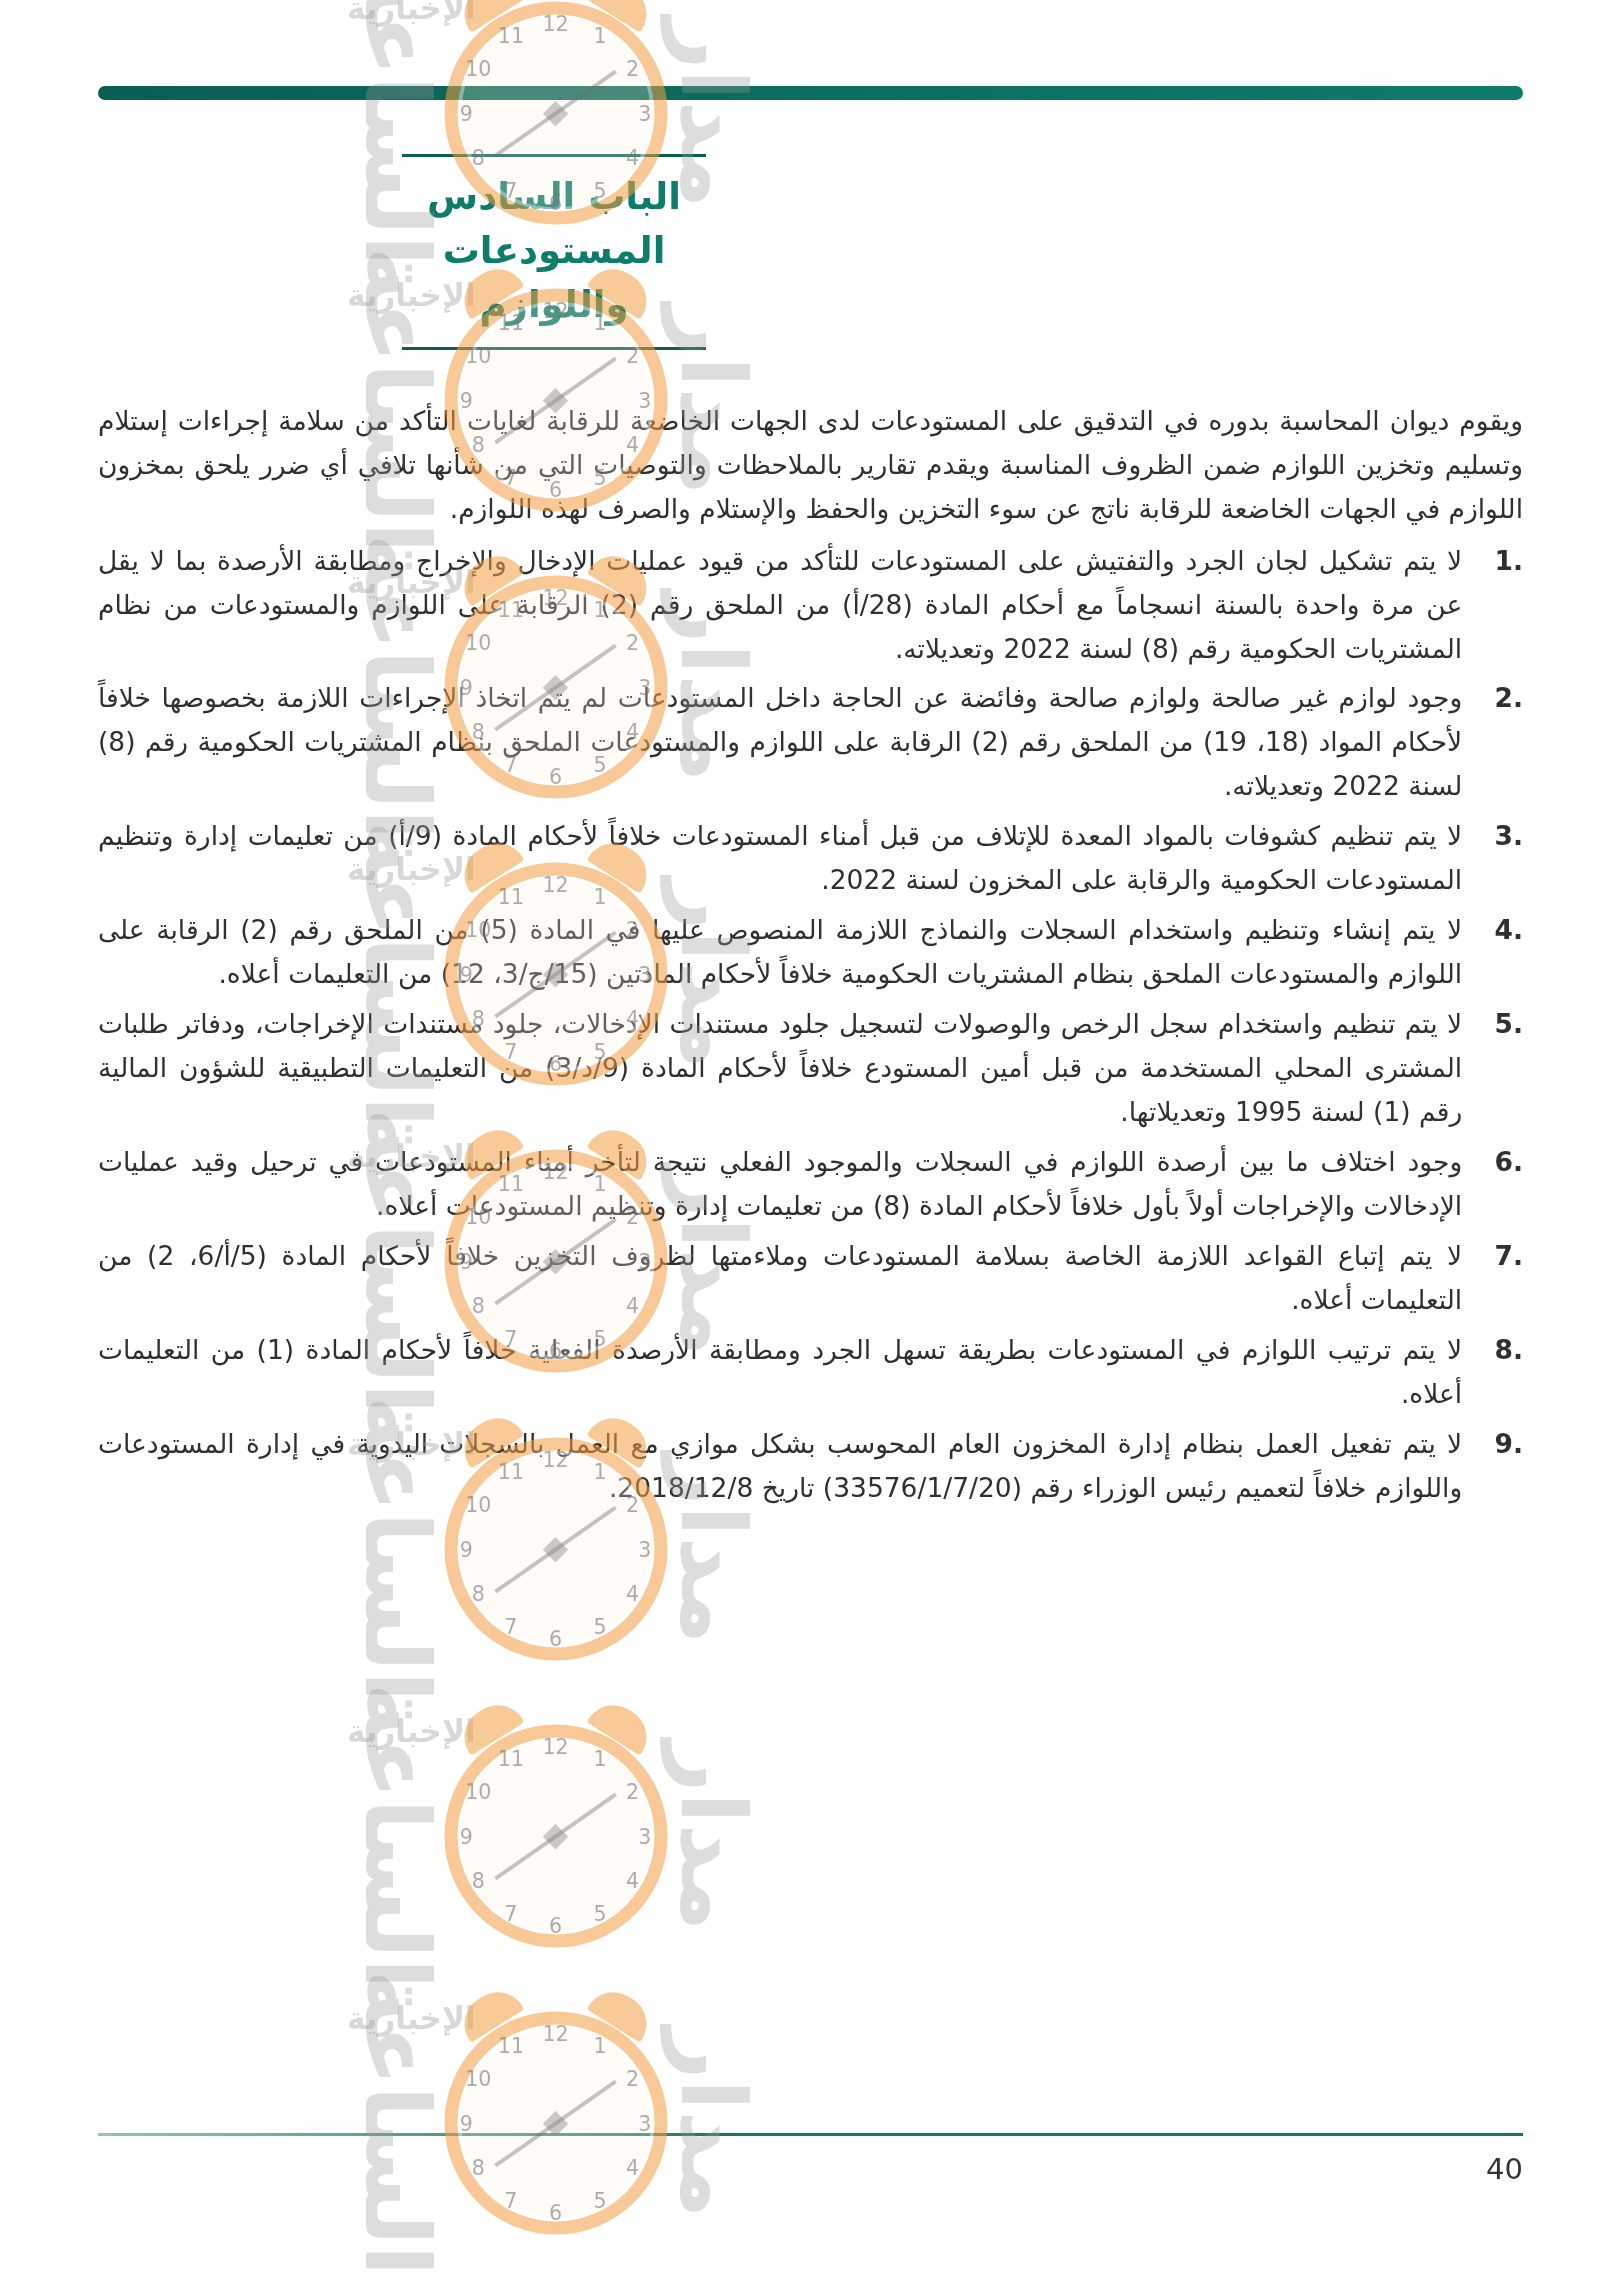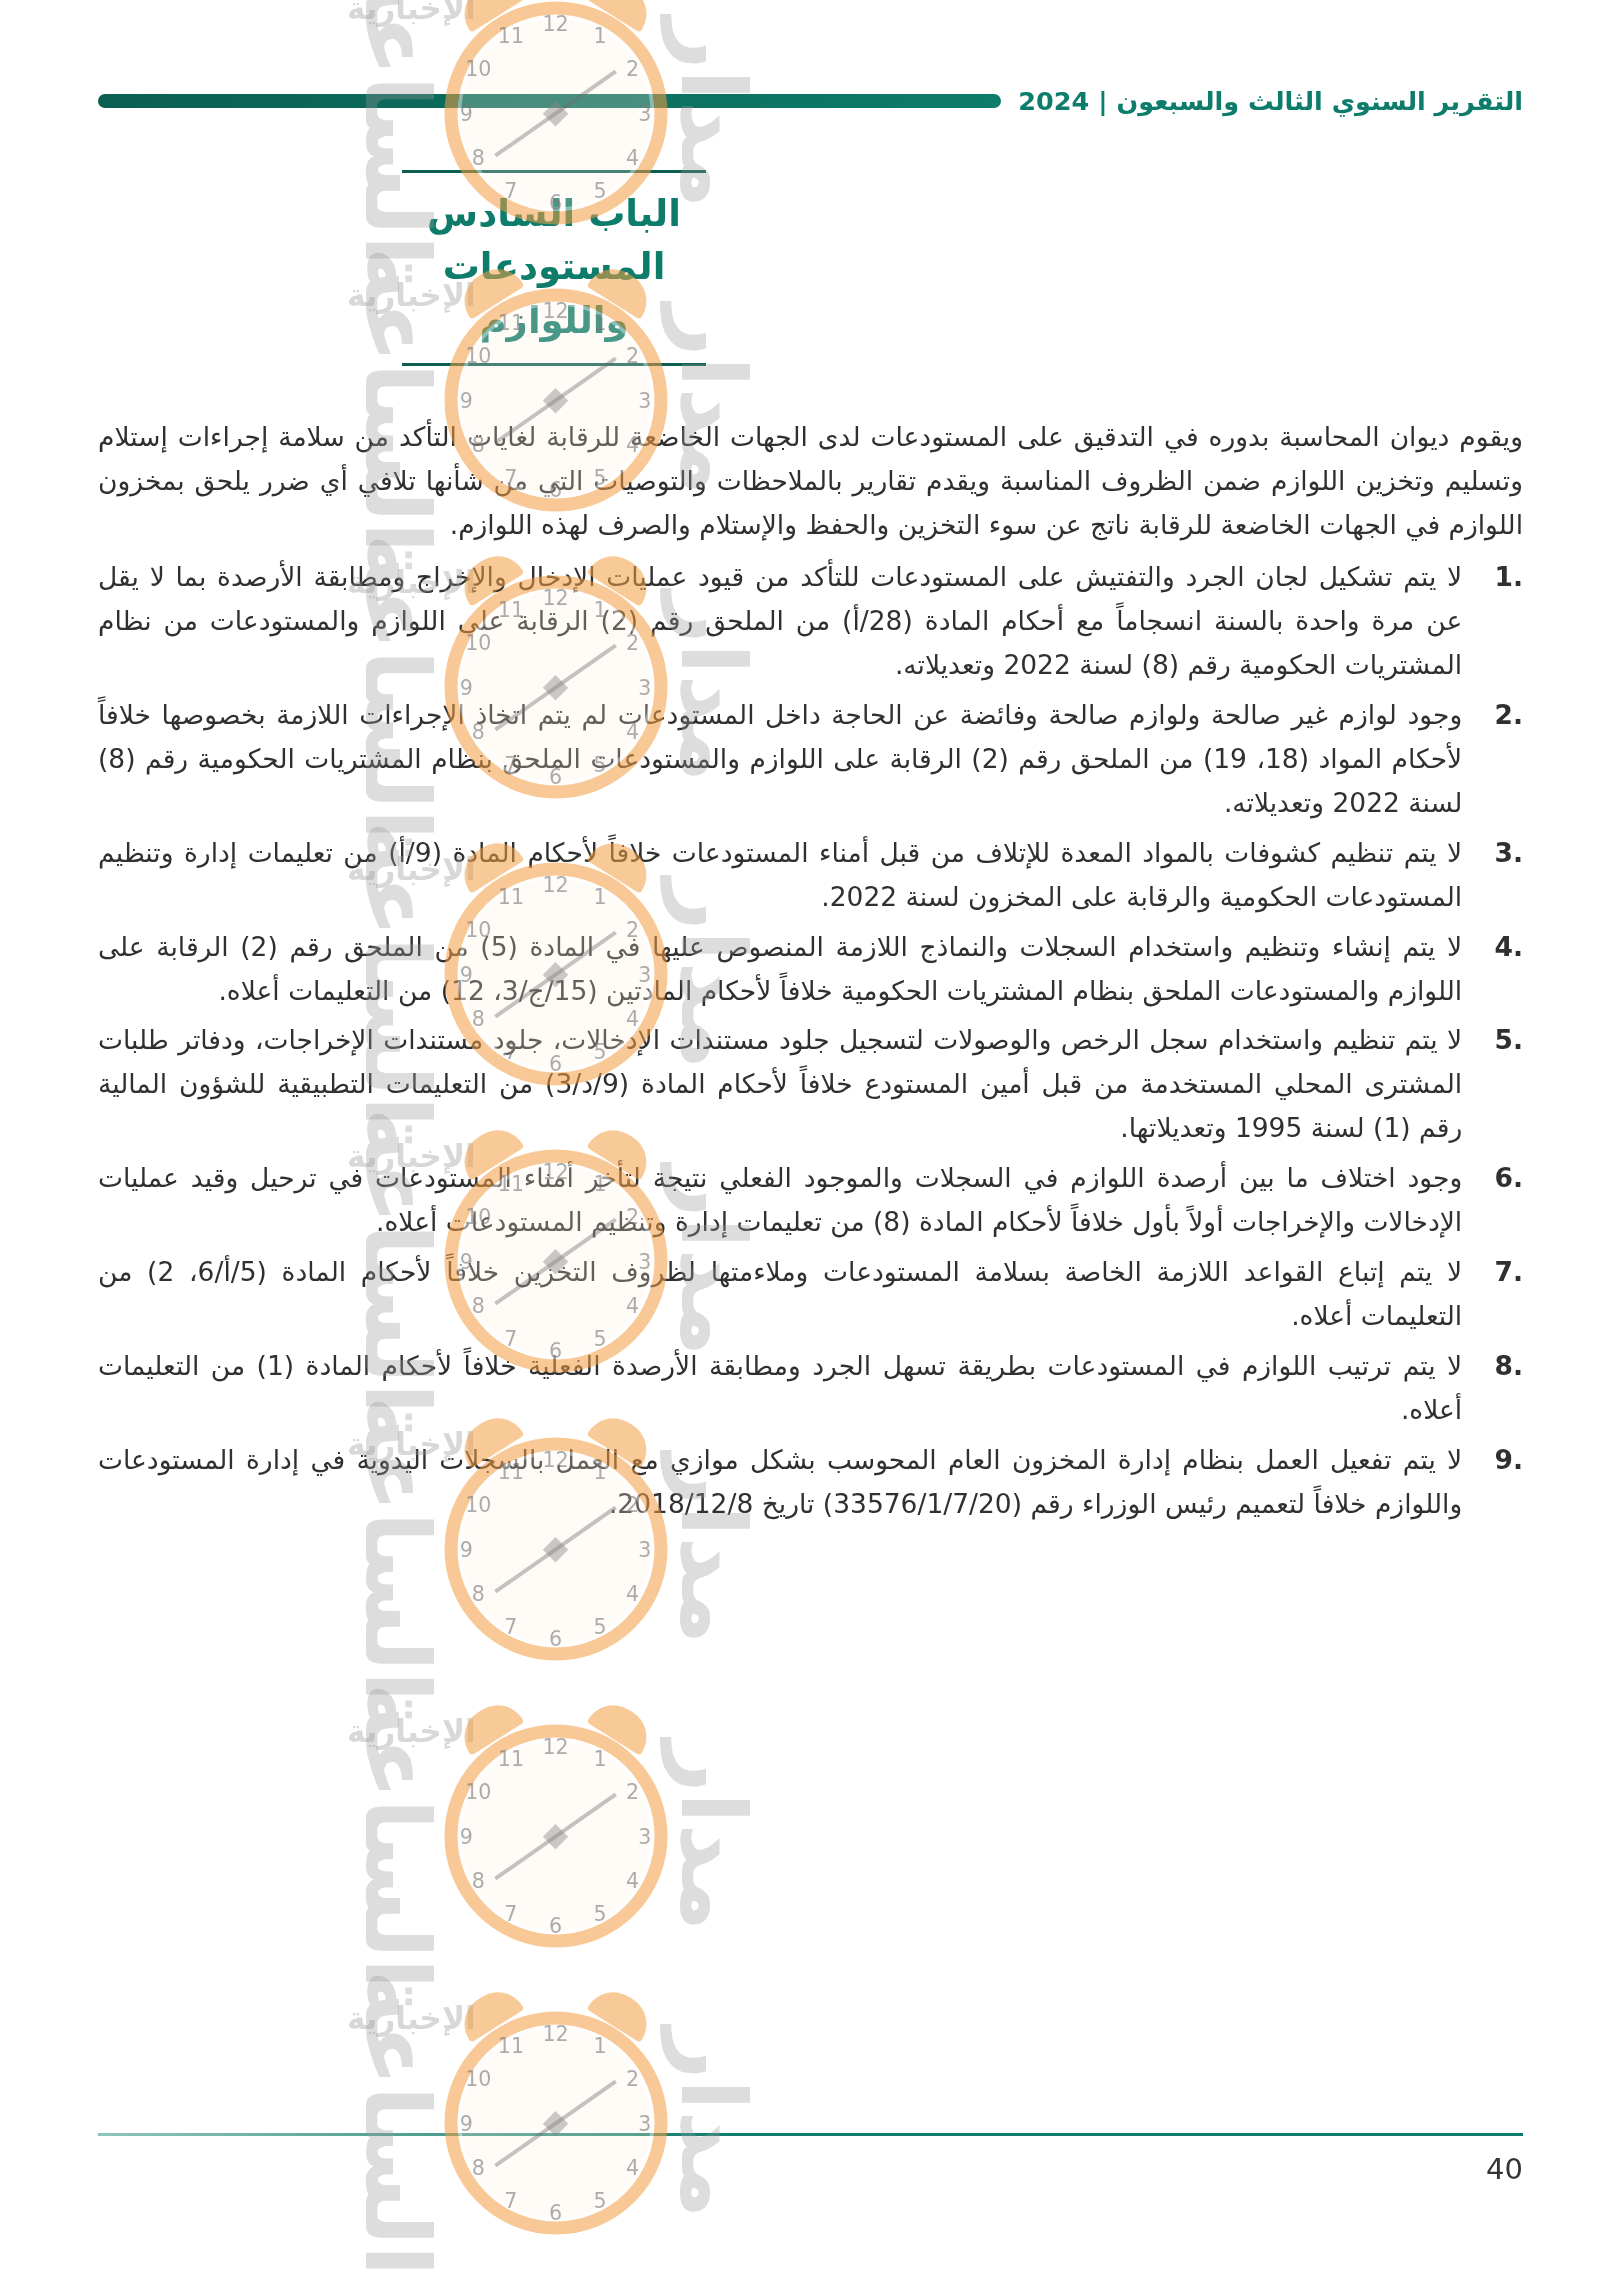--- a/index.html
+++ b/index.html
@@ -334,21 +334,20 @@
           <span class="wm-num" style="left: 15.4%; top: 30%;">10</span>
           <span class="wm-num" style="left: 30%; top: 15.4%;">11</span>
           <span class="wm-num" style="left: 50%; top: 10%;">12</span>
         </div>
     </div>
     </div>
 
   <div class="content">
 
     <header class="report-header">
-      <span class="header-title">التقرير السنوي الثالث والسبعون | 2024</span>
       <span class="header-bar"></span>
     </header>
 
     <section class="chapter">
       <div class="chapter-line"></div>
       <h1 class="chapter-title">
         <span>الباب السادس</span>
         <span>المستودعات واللوازم</span>
       </h1>
       <div class="chapter-line"></div>

